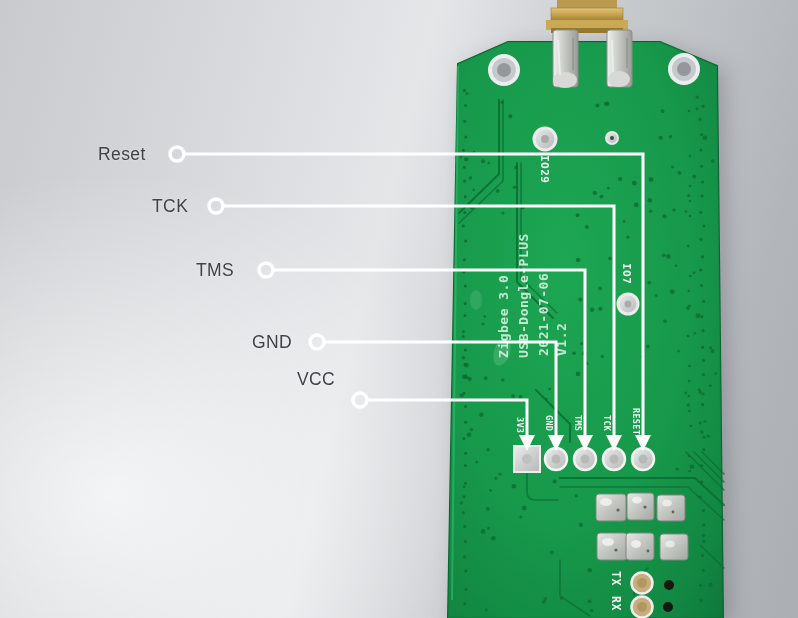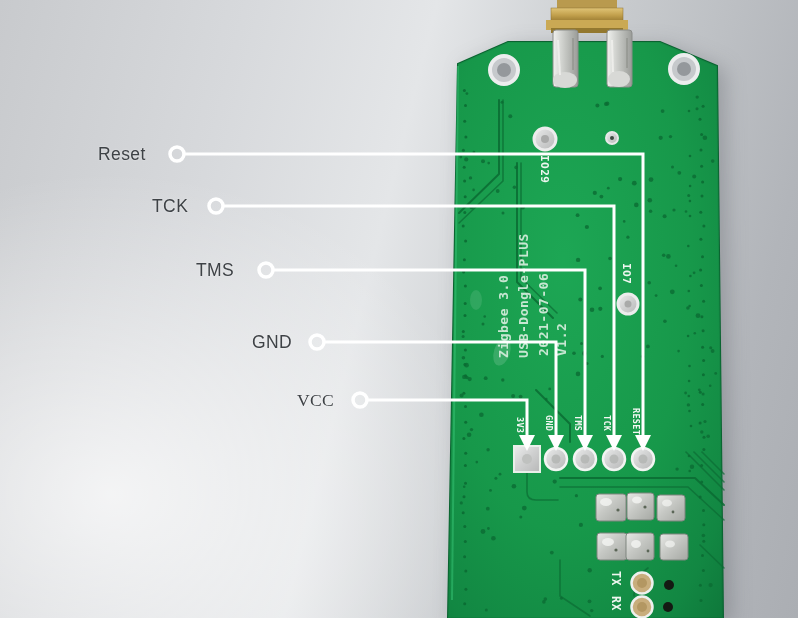--- a/index.html
+++ b/index.html
@@ -428,15 +428,15 @@
     <text class="ss ss-pin" transform="rotate(90 575 415)" x="575" y="415">TMS</text>
     <text class="ss ss-pin" transform="rotate(90 604 415)" x="604" y="415">TCK</text>
     <text class="ss ss-pin" transform="rotate(90 633 408)" x="633" y="408">RESET</text>
   </g>
 </svg>
 
 <div class="callout-label" style="left:98px;top:143px;">Reset</div>
 <div class="callout-label" style="left:152px;top:195px;">TCK</div>
 <div class="callout-label" style="left:196px;top:259px;">TMS</div>
 <div class="callout-label" style="left:252px;top:331px;">GND</div>
-<div class="callout-label" style="left:297px;top:389px;font-family:Liberation Serif, serif;">VCC</div>
+<div class="callout-label" style="left:297px;top:368px;">VCC</div>
 
 </div>
 
 </body></html>

